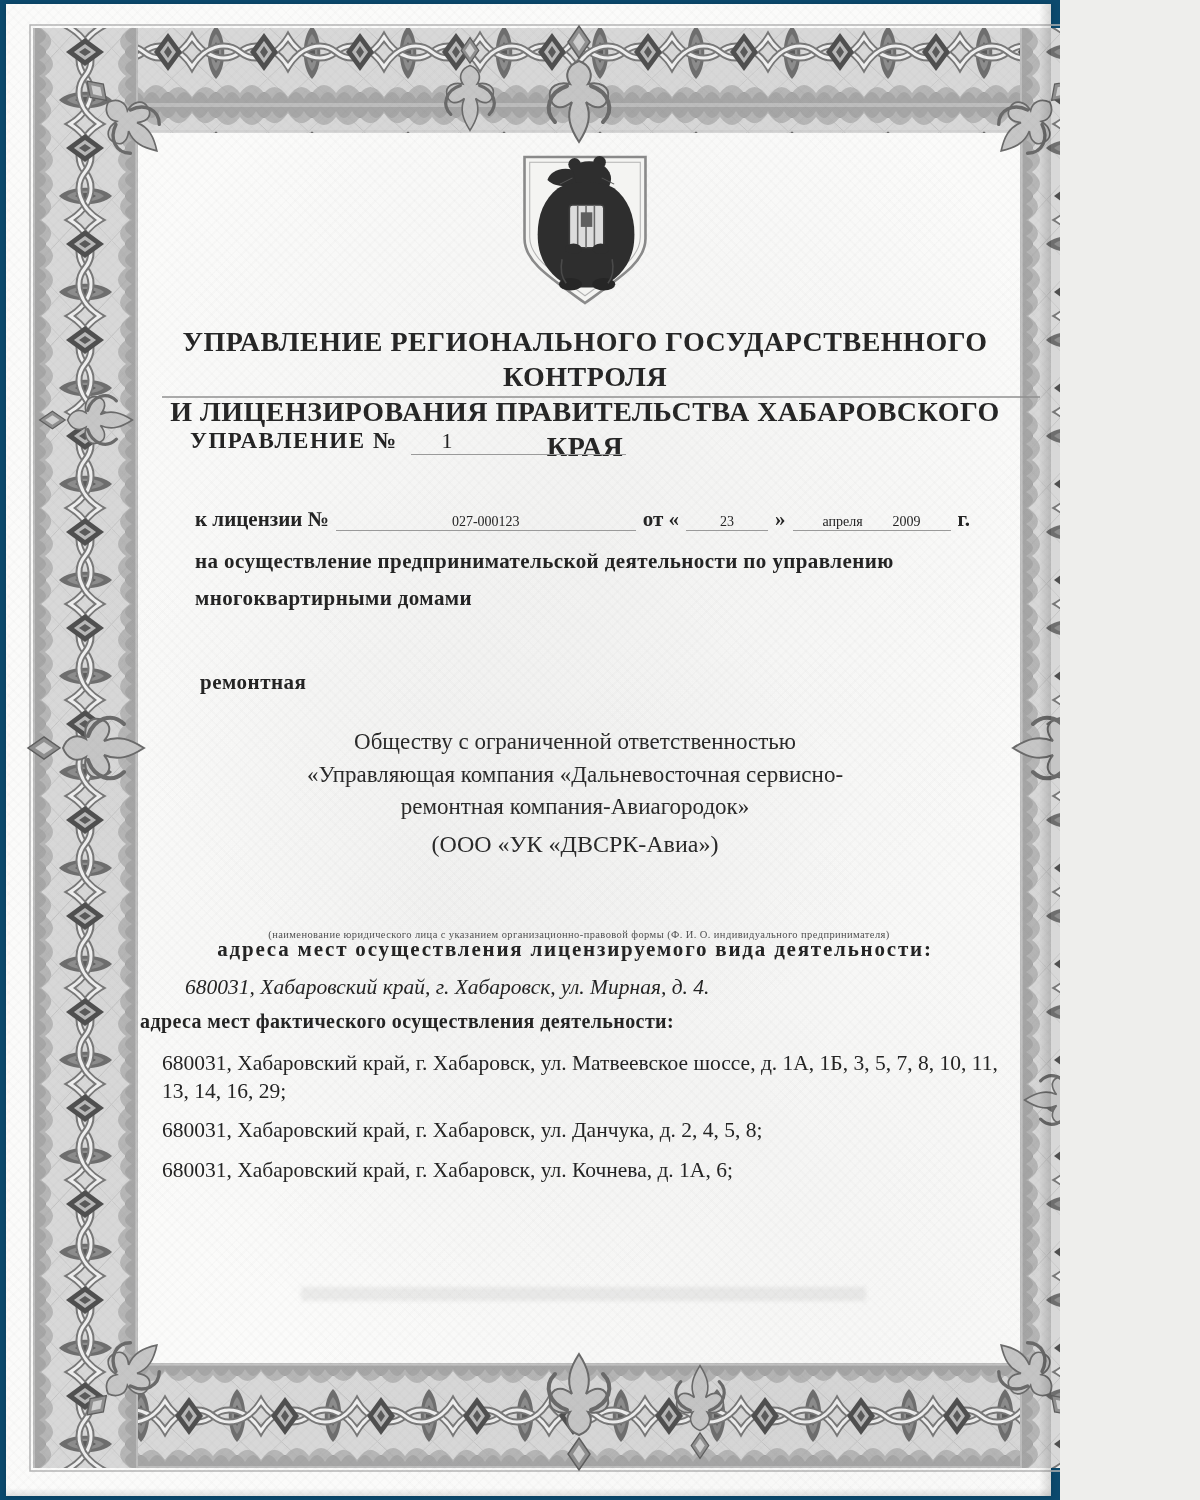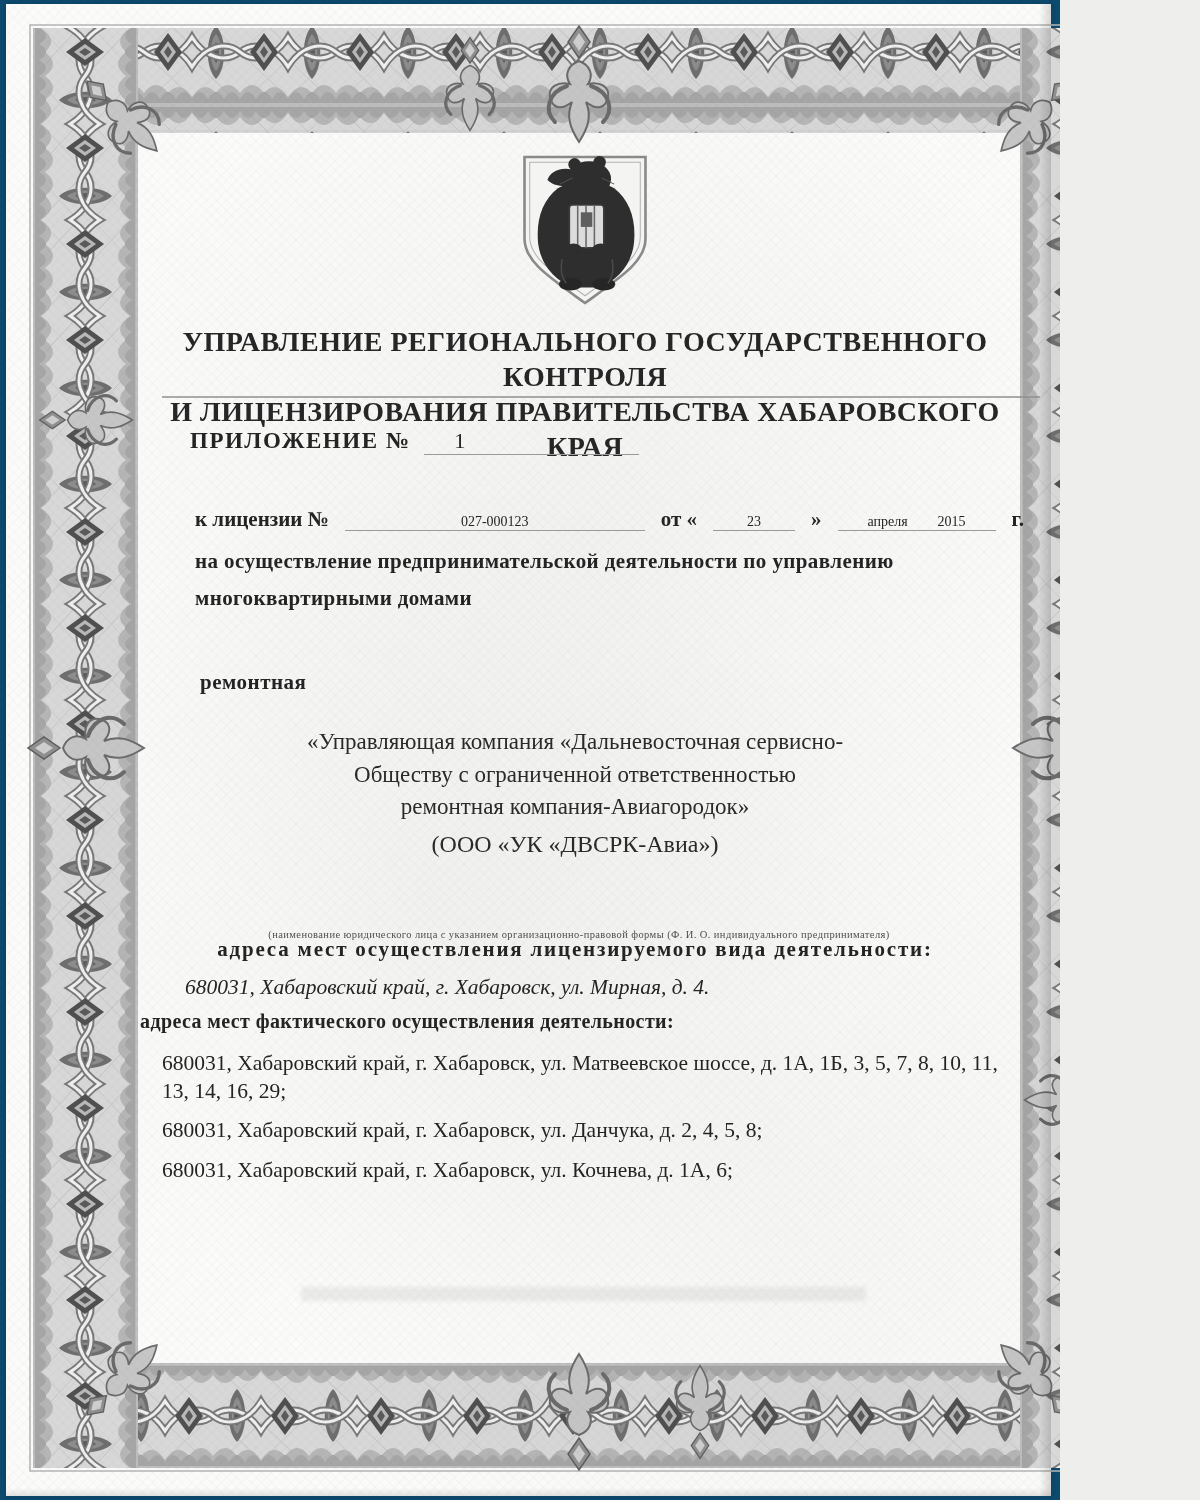--- a/index.html
+++ b/index.html
@@ -36,21 +36,21 @@
   .header{left:134px;top:320px;width:890px;text-align:center;
     font-weight:bold;font-size:28px;line-height:35px;letter-spacing:.5px;color:#262626;}
   .rule{left:156px;top:392px;width:878px;height:2px;background:#8f8f8f;opacity:.75;}
 
   .row{display:flex;align-items:baseline;white-space:nowrap;}
   .annex-row{left:184px;top:424px;font-weight:bold;font-size:23px;letter-spacing:1.5px;}
   .annex-field{display:inline-block;width:185px;margin-left:14px;
     border-bottom:1.5px solid #9a9a9a;text-align:left;padding-left:30px;
     font-size:22px;letter-spacing:0;font-weight:normal;}
 
-  .license-row{left:189px;top:503px;font-weight:bold;font-size:21px;gap:16px;}
+  .license-row{left:189px;top:503px;font-weight:bold;font-size:21px;gap:7px;}
   .field{display:inline-block;border-bottom:1.5px solid #9a9a9a;text-align:center;
     font-weight:normal;font-size:14px;}
   .f-number{width:300px;}
   .f-day{width:82px;}
   .f-month{width:158px;display:inline-flex;justify-content:space-evenly;}
 
   .activity1{left:189px;top:545px;font-weight:bold;font-size:21px;letter-spacing:.4px;}
   .activity2{left:189px;top:582px;font-weight:bold;font-size:21px;letter-spacing:.4px;}
   .issued{left:194px;top:666px;font-weight:bold;font-size:21px;letter-spacing:.5px;}
 
@@ -165,45 +165,45 @@
       <path d="M48,104 C46,114 48,122 52,127 M96,104 C98,114 96,122 92,127" stroke="#4a4a4a" stroke-width="1.5" fill="none"></path>
     </svg>
 
     <div class="abs header">
       <div>УПРАВЛЕНИЕ РЕГИОНАЛЬНОГО ГОСУДАРСТВЕННОГО КОНТРОЛЯ</div>
       <div>И ЛИЦЕНЗИРОВАНИЯ ПРАВИТЕЛЬСТВА ХАБАРОВСКОГО КРАЯ</div>
     </div>
     <div class="abs rule"></div>
 
     <div class="abs row annex-row">
-      <span>ПРИЛОЖЕНИЕ №</span>
+      <span>УПРАВЛЕНИЕ №</span>
       <span class="annex-field">1</span>
     </div>
 
     <div class="abs row license-row">
       <span>к лицензии №</span>
       <span class="field f-number">027-000123</span>
       <span>от «</span>
       <span class="field f-day">23</span>
       <span>»</span>
       <span class="field f-month">
         <span>апреля</span>
-        <span>2015</span>
+        <span>2009</span>
       </span>
       <span>г.</span>
     </div>
 
     <div class="abs activity1">на осуществление предпринимательской деятельности по управлению</div>
     <div class="abs activity2">многоквартирными домами</div>
 
     <div class="abs issued">ремонтная</div>
 
     <div class="abs licensee">
+      <div>Обществу с ограниченной ответственностью</div>
       <div>«Управляющая компания «Дальневосточная сервисно-</div>
-      <div>Обществу с ограниченной ответственностью</div>
       <div>ремонтная компания-Авиагородок»</div>
     </div>
     <div class="abs licensee-short">(ООО «УК «ДВСРК-Авиа»)</div>
     <div class="abs caption">(наименование юридического лица с указанием организационно-правовой формы (Ф. И. О. индивидуального предпринимателя)</div>
 
     <div class="abs lic-label">адреса мест осуществления лицензируемого вида деятельности:</div>
     <div class="abs lic-addr">680031, Хабаровский край, г. Хабаровск, ул. Мирная, д. 4.</div>
     <div class="abs act-label">адреса мест фактического осуществления деятельности:</div>
 
     <div class="abs act-list">

